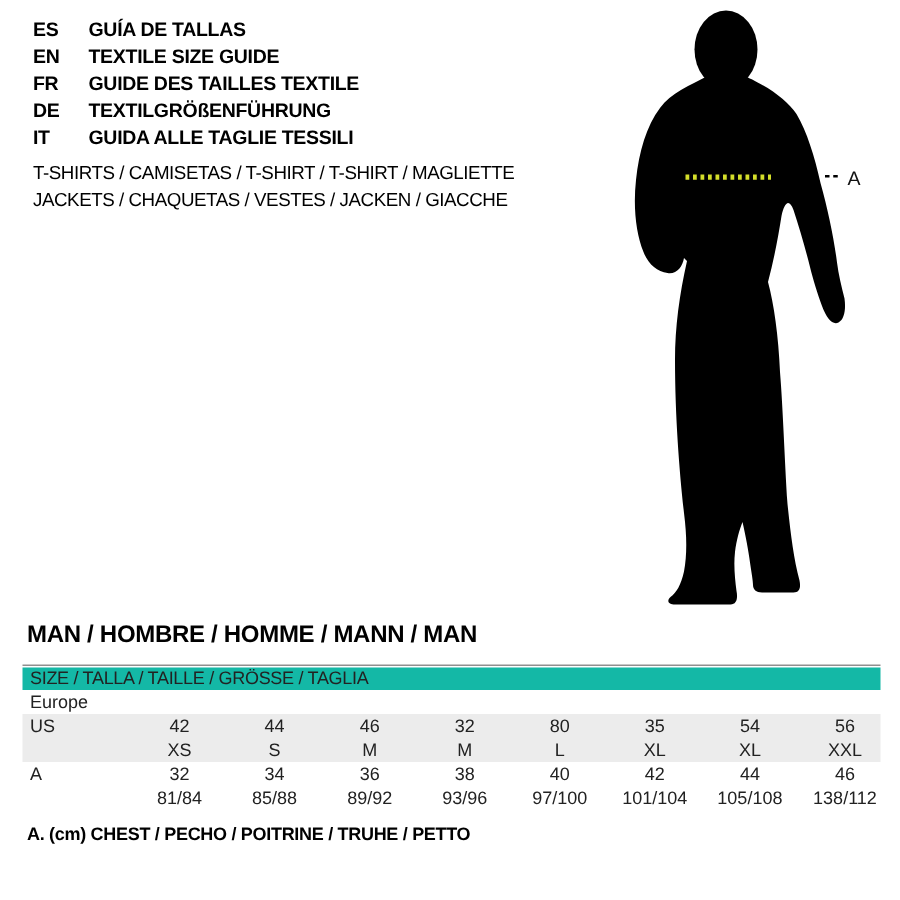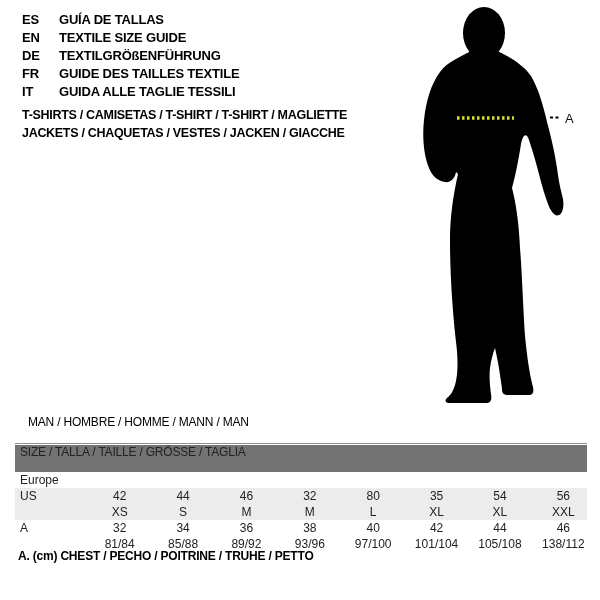--- a/index.html
+++ b/index.html
@@ -7,31 +7,31 @@
     width:600px;height:600px;background:#ffffff;position:relative;
     font-family:"Liberation Sans",sans-serif;color:#000;overflow:hidden;
   }
   
   .lang-list{position:absolute;left:22px;top:11px;}
   .lang-row{display:flex;height:18px;line-height:18px;
     font-size:13px;font-weight:bold;letter-spacing:-0.2px;}
   .lang-code{width:37px;}
   
   .categories{position:absolute;left:22px;top:106px;
-    font-size:12.5px;font-weight:bold;letter-spacing:-0.3px;line-height:18px;}
+    font-size:12.5px;font-weight:normal;letter-spacing:-0.3px;line-height:18px;}
   
   .figure{position:absolute;left:400px;top:0;width:180px;height:410px;}
   .figure text{font-family:"Liberation Sans",sans-serif;font-size:13px;}
   
-  .man-line{position:absolute;left:28px;top:415px;
-    font-size:12px;font-weight:normal;letter-spacing:-0.2px;}
+  .man-line{position:absolute;left:18px;top:415px;
+    font-size:16px;font-weight:bold;letter-spacing:-0.2px;}
   
   .size-table{position:absolute;left:15px;top:443px;width:572px;
     border-top:1px solid #8f8f8f;padding-top:1px;font-size:12px;color:#222;}
-  .thead{background:#737373;height:27px;line-height:15px;padding-left:5px;
+  .thead{background:#14b8a6;height:15px;line-height:15px;padding-left:5px;
     letter-spacing:-0.2px;}
   .trow{display:flex;height:16px;line-height:16px;gap:16px;}
   .trow.shaded{background:#ececec;}
   .tlabel{width:60px;padding-left:5px;text-align:left;}
   .tcell{flex:1;text-align:center;margin-top:16px;}
   
   .footnote{position:absolute;left:18px;top:549px;
     font-size:12px;font-weight:bold;letter-spacing:-0.2px;}
 </style>
 </head>
@@ -40,26 +40,26 @@
 <div class="lang-list">
   <div class="lang-row">
     <span class="lang-code">ES</span>
     <span class="lang-label">GUÍA DE TALLAS</span>
   </div>
   <div class="lang-row">
     <span class="lang-code">EN</span>
     <span class="lang-label">TEXTILE SIZE GUIDE</span>
   </div>
   <div class="lang-row">
+    <span class="lang-code">FR</span>
+    <span class="lang-label">GUIDE DES TAILLES TEXTILE</span>
+  </div>
+  <div class="lang-row">
     <span class="lang-code">DE</span>
     <span class="lang-label">TEXTILGRÖßENFÜHRUNG</span>
-  </div>
-  <div class="lang-row">
-    <span class="lang-code">FR</span>
-    <span class="lang-label">GUIDE DES TAILLES TEXTILE</span>
   </div>
   <div class="lang-row">
     <span class="lang-code">IT</span>
     <span class="lang-label">GUIDA ALLE TAGLIE TESSILI</span>
   </div>
 </div>
 
 <div class="categories">
   <div>T-SHIRTS / CAMISETAS / T-SHIRT / T-SHIRT / MAGLIETTE</div>
   <div>JACKETS / CHAQUETAS / VESTES / JACKEN / GIACCHE</div>

